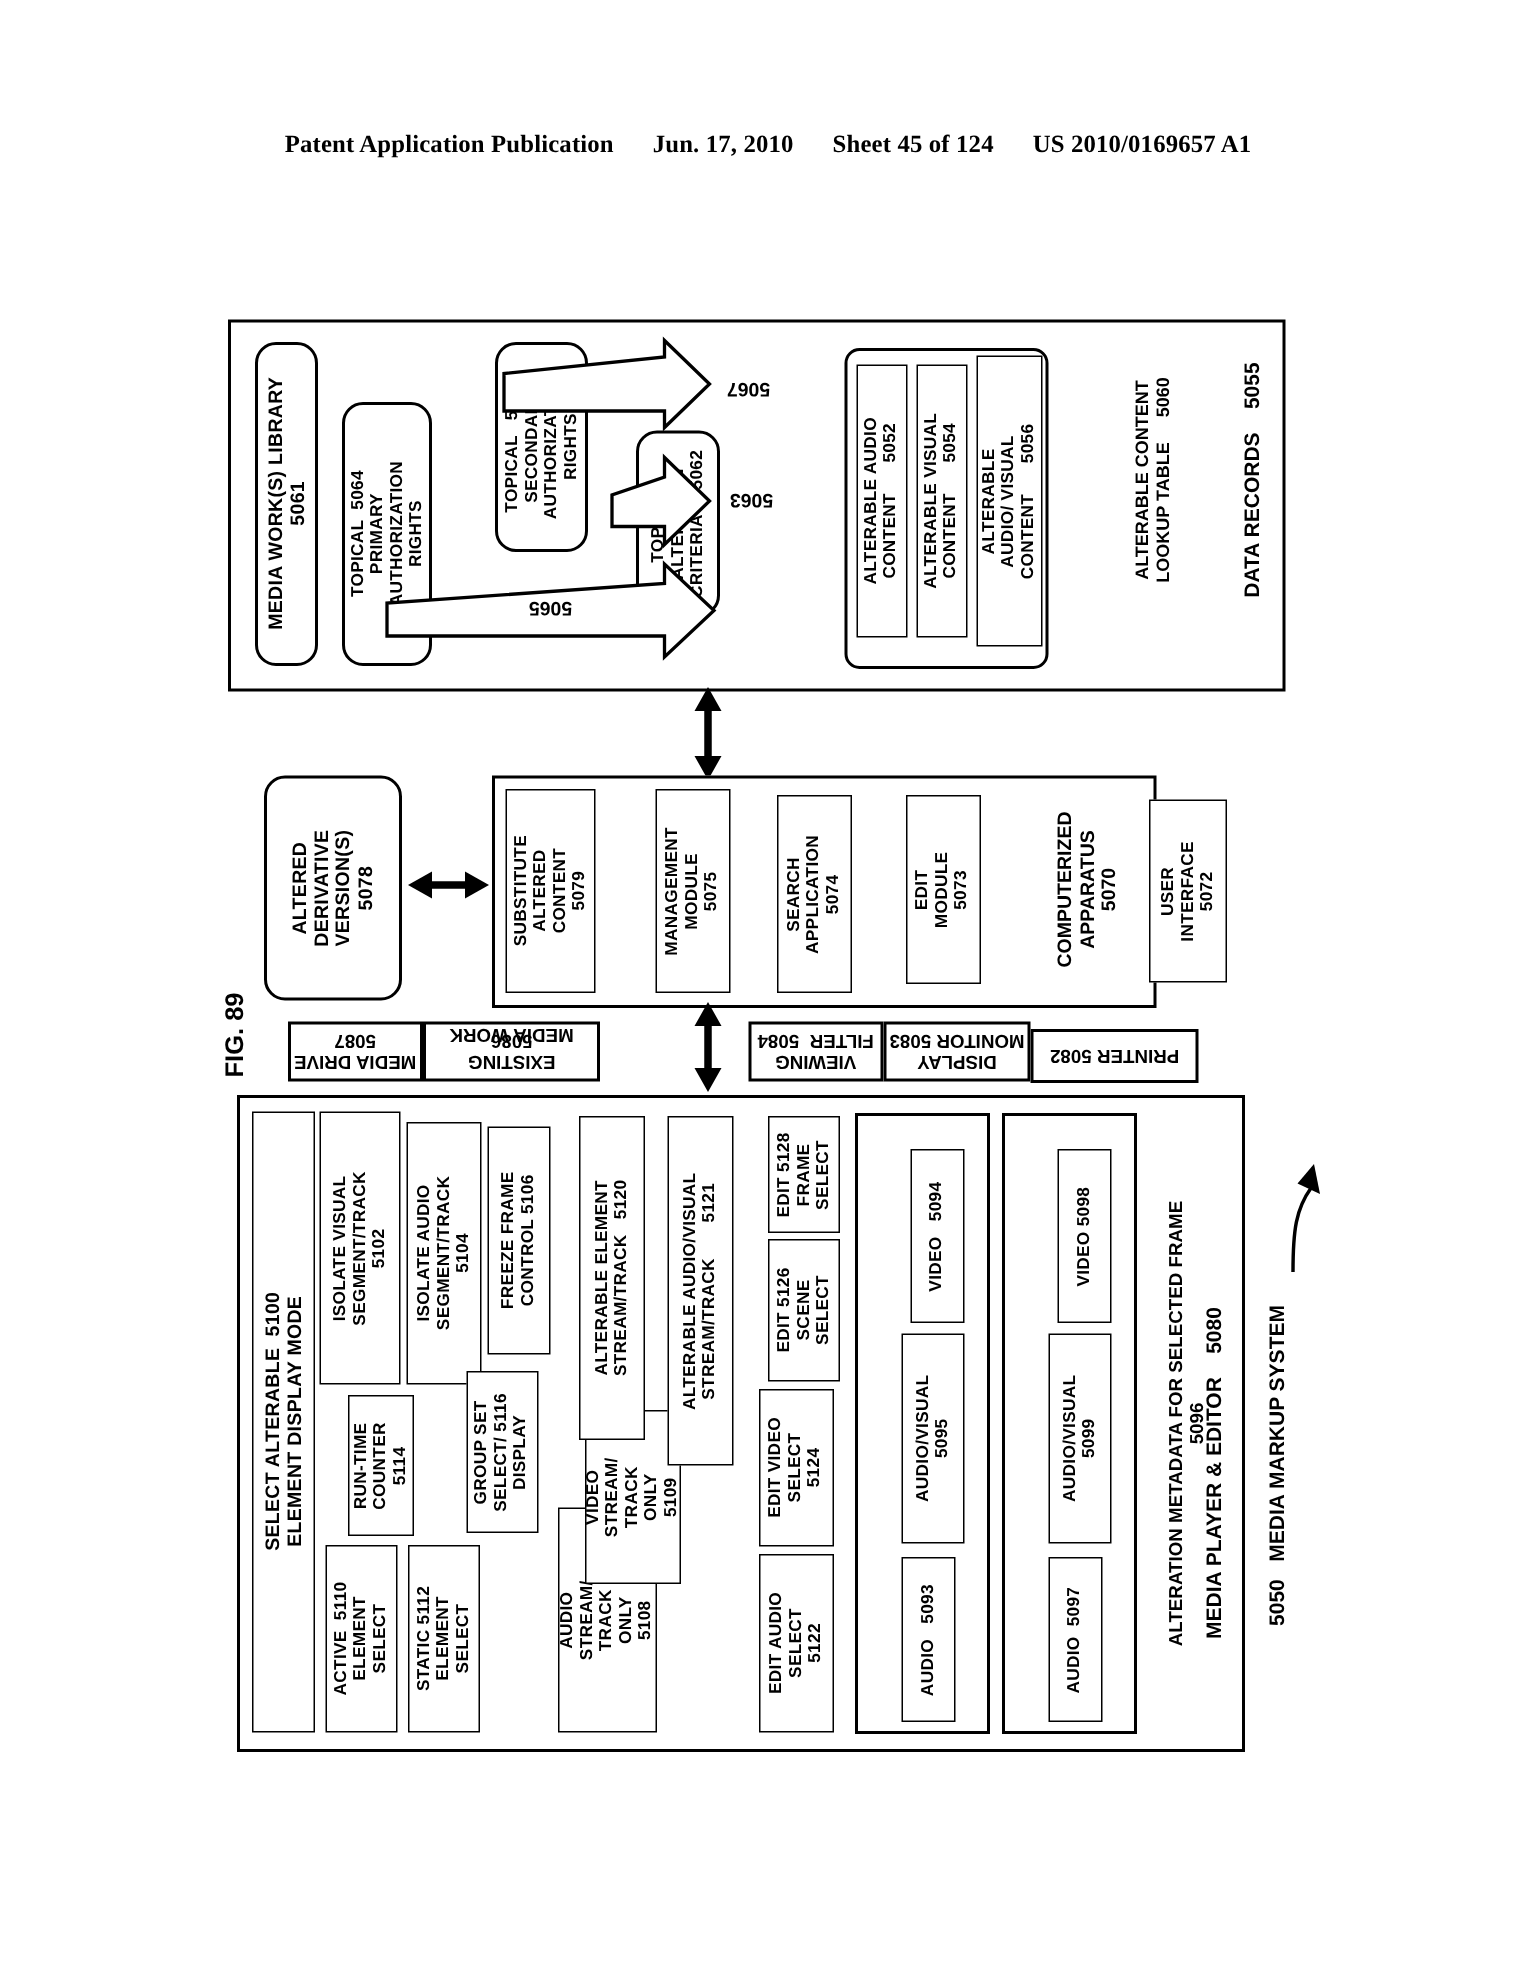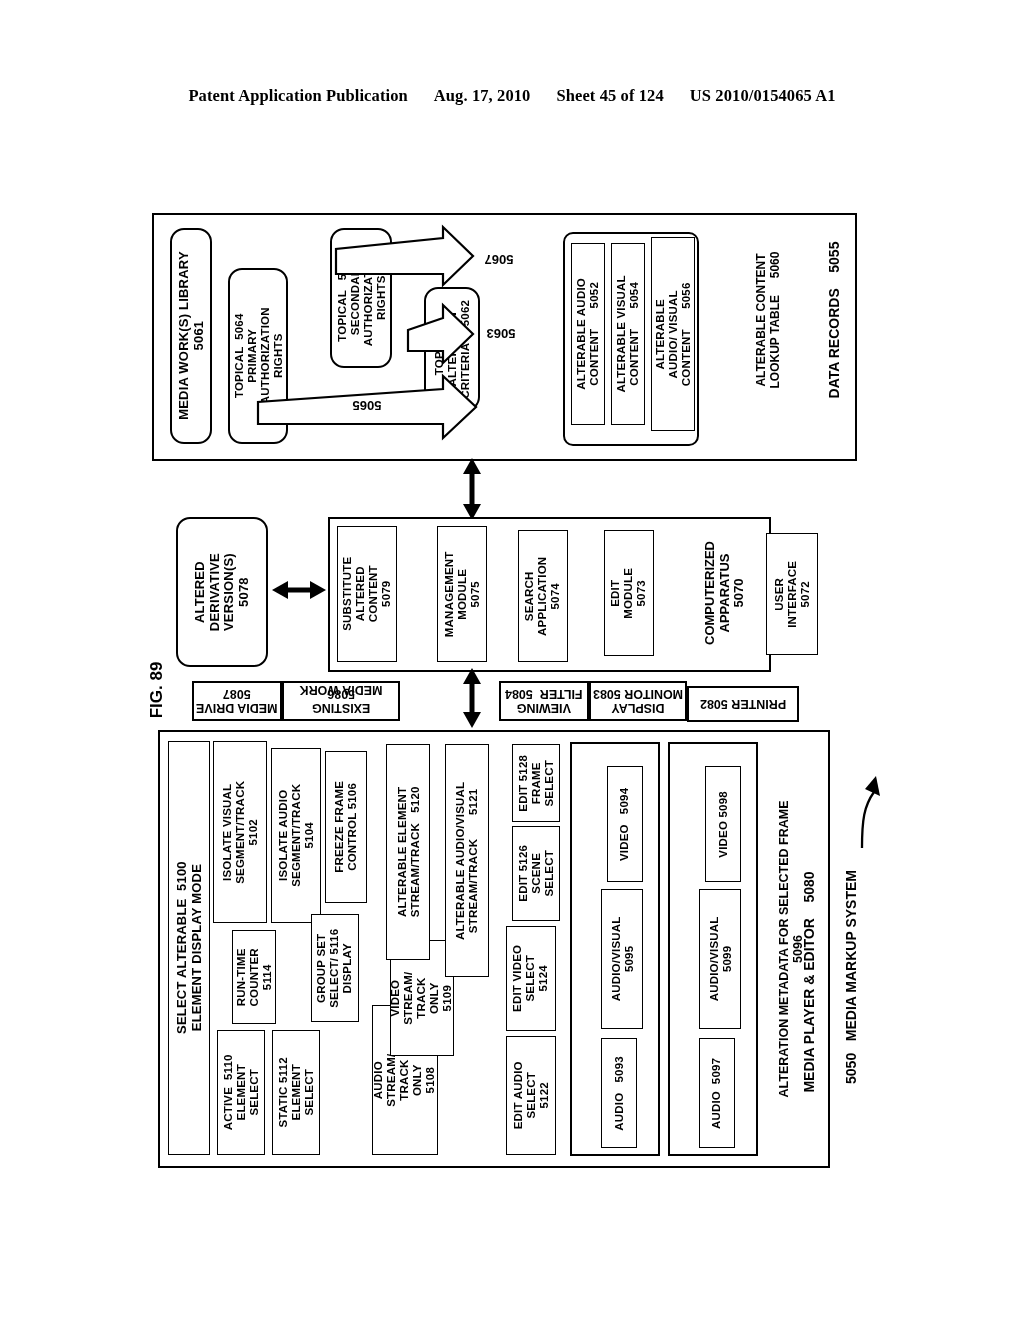--- a/index.html
+++ b/index.html
@@ -56,23 +56,23 @@
   .fig-label{
     position:absolute;font-size:17px;font-weight:bold;
     font-family:"Liberation Sans", sans-serif;
   }
 </style>
 </head>
 <body>
 
 <div class="pub-header">
   <span class="seg">Patent Application Publication</span>
-  <span class="seg">Aug. 17, 2010</span>
+  <span class="seg">Jun. 17, 2010</span>
   <span class="seg">Sheet 45 of 124</span>
-  <span class="seg">US 2010/0154065 A1</span>
+  <span class="seg">US 2010/0169657 A1</span>
 </div>
 
 <div class="fig-label" style="left:122px;top:655px;width:70px;height:70px;">
   <span class="vcap" style="left:0;top:0;width:70px;height:70px;transform:rotate(-90deg);font-size:17px;">FIG. 89</span>
 </div>
 
 <div class="frame" style="left:152px;top:213px;width:705px;height:248px;"></div>
 
   <div class="vbox round" style="left:170px;top:228px;width:42px;height:216px;">
     <div class="vlabel">MEDIA WORK(S) LIBRARY

